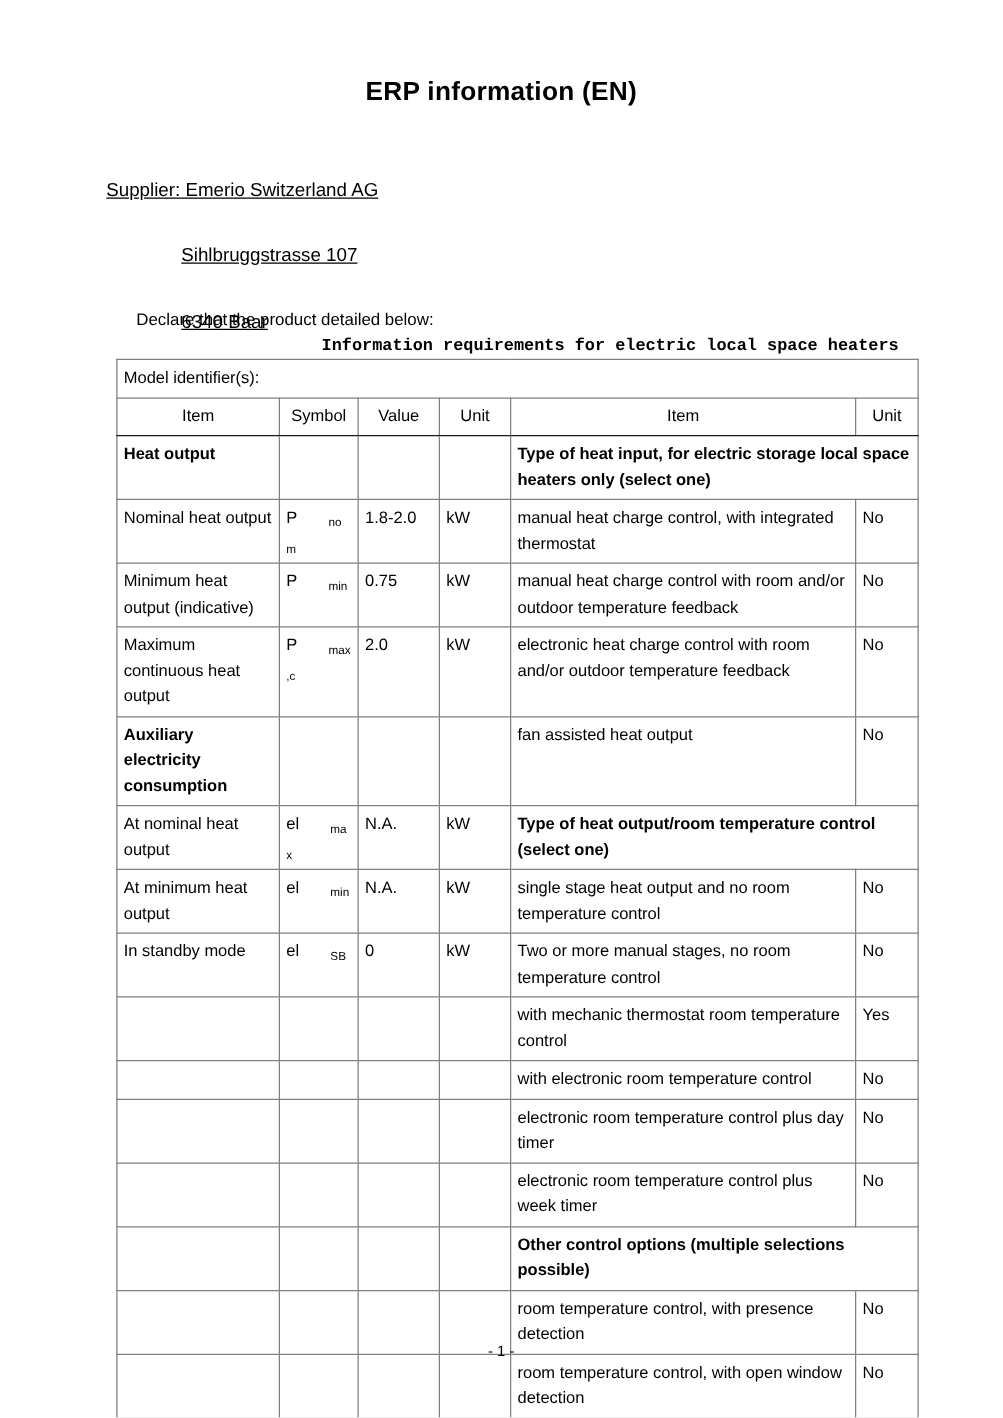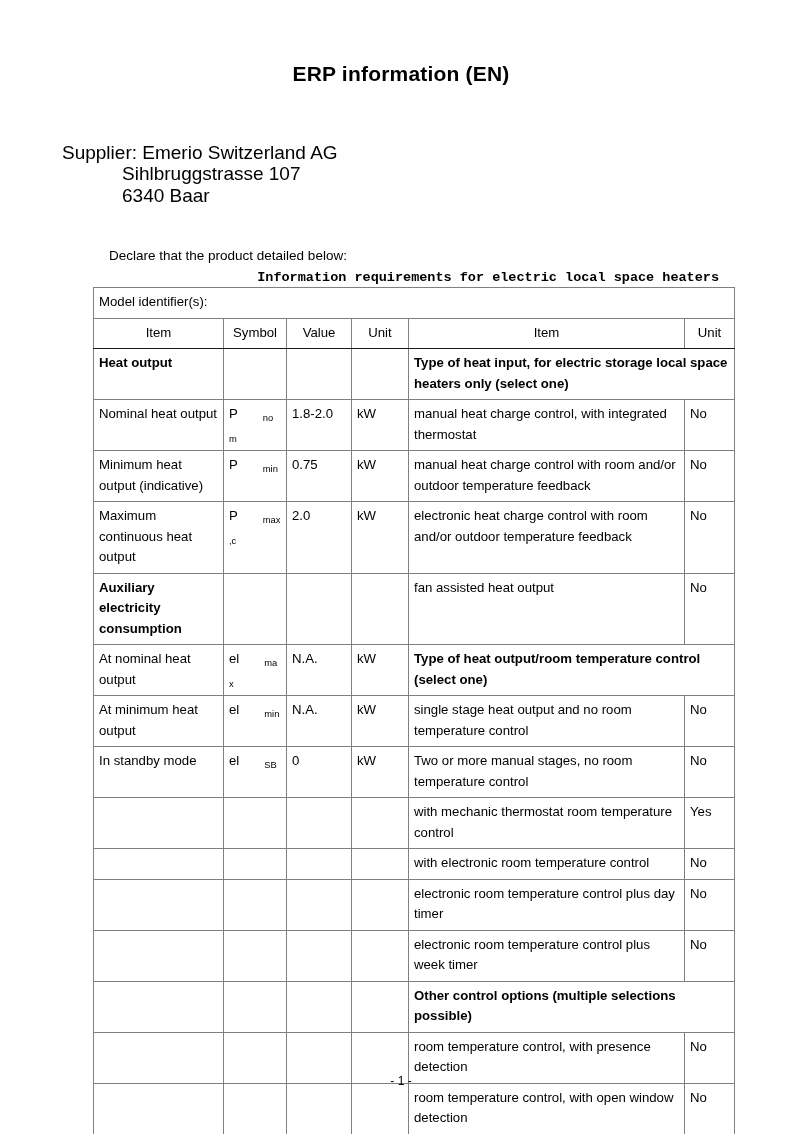--- a/index.html
+++ b/index.html
@@ -25,26 +25,28 @@
     left: 0;
     width: 802px;
     text-align: center;
     font-size: 21px;
     font-weight: bold;
     letter-spacing: 0.2px;
   }
   .supplier-block {
     position: absolute;
     top: 142px;
-    left: 62px;
-    font-size: 19px;
+    left: 85px;
+    font-size: 15px;
     line-height: 21.3px;
+    text-decoration: underline;
   }
   .supplier-line-indent {
     padding-left: 60px;
+    margin-top: 31px;
   }
   .declare-line {
     position: absolute;
     top: 248px;
     left: 77px;
     font-size: 13.5px;
     margin-left: 32px;
   }
   .table-caption {
     position: absolute;

